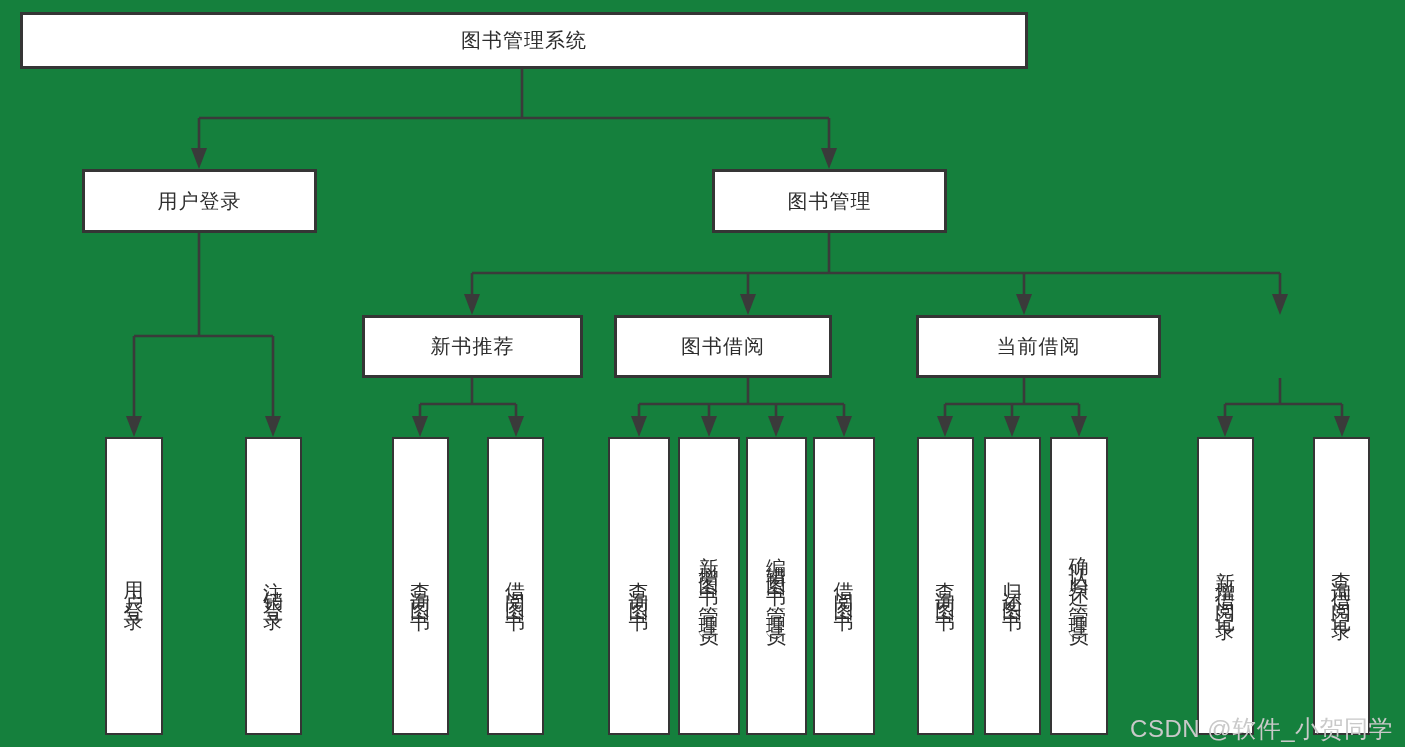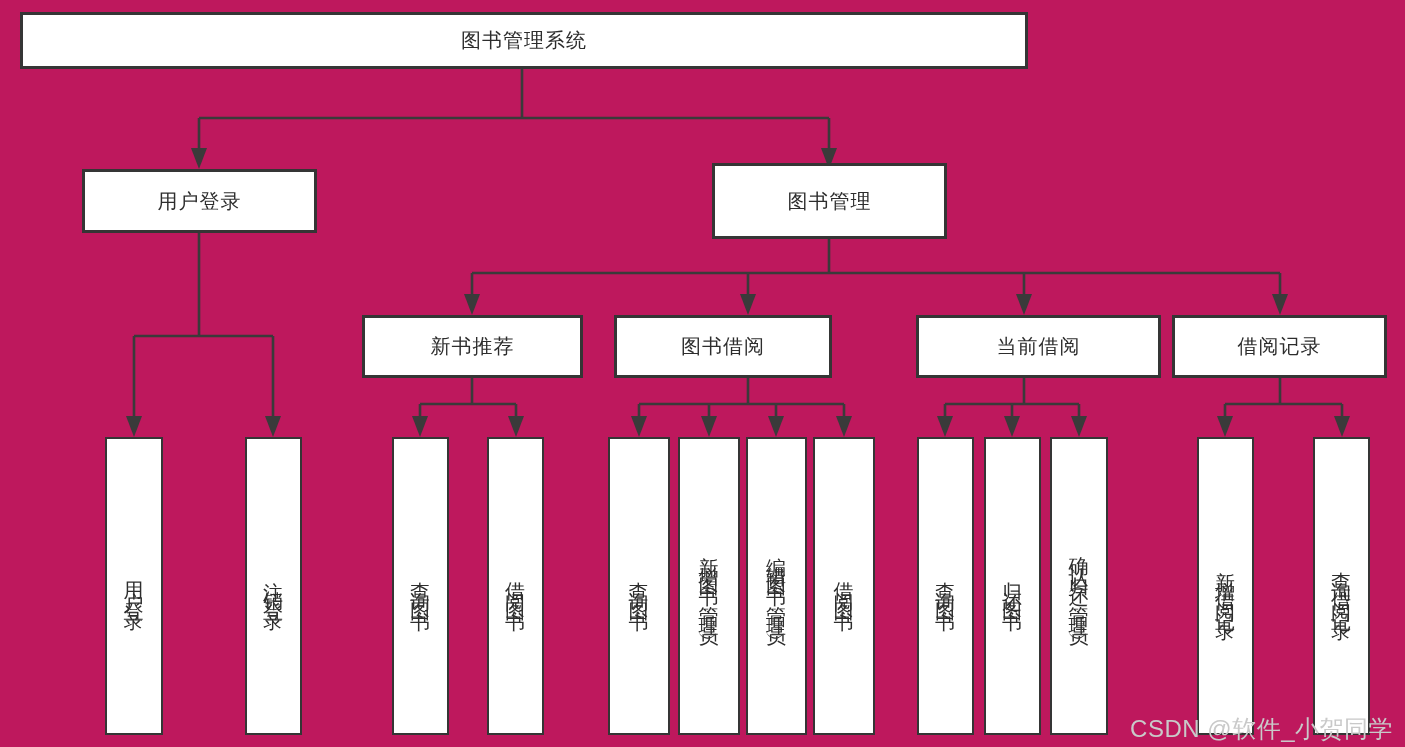--- a/index.html
+++ b/index.html
@@ -1,20 +1,20 @@
 <!DOCTYPE html>
 <html><head>
 <meta charset="utf-8">
 <style>
   * { margin:0; padding:0; box-sizing:border-box; }
   html,body { background:#ffffff; }
   body { font-family:"Liberation Sans", sans-serif; }
   .canvas {
     position:relative; width:1405px; height:747px;
-    background:#be185d; overflow:hidden;
+    background:#15803d; overflow:hidden;
   }
   .connectors { position:absolute; left:0; top:0; width:1405px; height:747px; }
   .node {
     position:absolute; background:#ffffff;
     border:3px solid #353535;
     display:flex; align-items:center; justify-content:center;
     color:#2d2d2d;
   }
   .hlabel { font-size:20px; letter-spacing:1px; color:#2d2d2d; white-space:nowrap; }
   .leaf { top:437px; height:298px; border-width:2.5px; }
@@ -88,35 +88,32 @@
       <polygon points="1342,437 1334,416 1350,416" fill="#3a3a3a"></polygon>
     </svg>
 
   <div class="node" style="left:20px;top:12px;width:1008px;height:57px">
     <span class="hlabel">图书管理系统</span>
   </div>
 
   <div class="node" style="left:82px;top:169px;width:235px;height:64px">
     <span class="hlabel">用户登录</span>
   </div>
-  <div class="node" style="left:712px;top:163px;width:235px;height:76px">
+  <div class="node" style="left:712px;top:169px;width:235px;height:64px">
     <span class="hlabel">图书管理</span>
   </div>
 
   <div class="node" style="left:362px;top:315px;width:221px;height:63px">
     <span class="hlabel">新书推荐</span>
   </div>
   <div class="node" style="left:614px;top:315px;width:218px;height:63px">
     <span class="hlabel">图书借阅</span>
   </div>
   <div class="node" style="left:916px;top:315px;width:245px;height:63px">
     <span class="hlabel">当前借阅</span>
-  </div>
-  <div class="node" style="left:1172px;top:315px;width:215px;height:63px">
-    <span class="hlabel">借阅记录</span>
   </div>
 
   <div class="node leaf" style="left:105px;width:58px">
     <span class="vlabel">用户登录</span>
   </div>
   <div class="node leaf" style="left:245px;width:57px">
     <span class="vlabel">注销登录</span>
   </div>
 
   <div class="node leaf" style="left:392px;width:57px">

